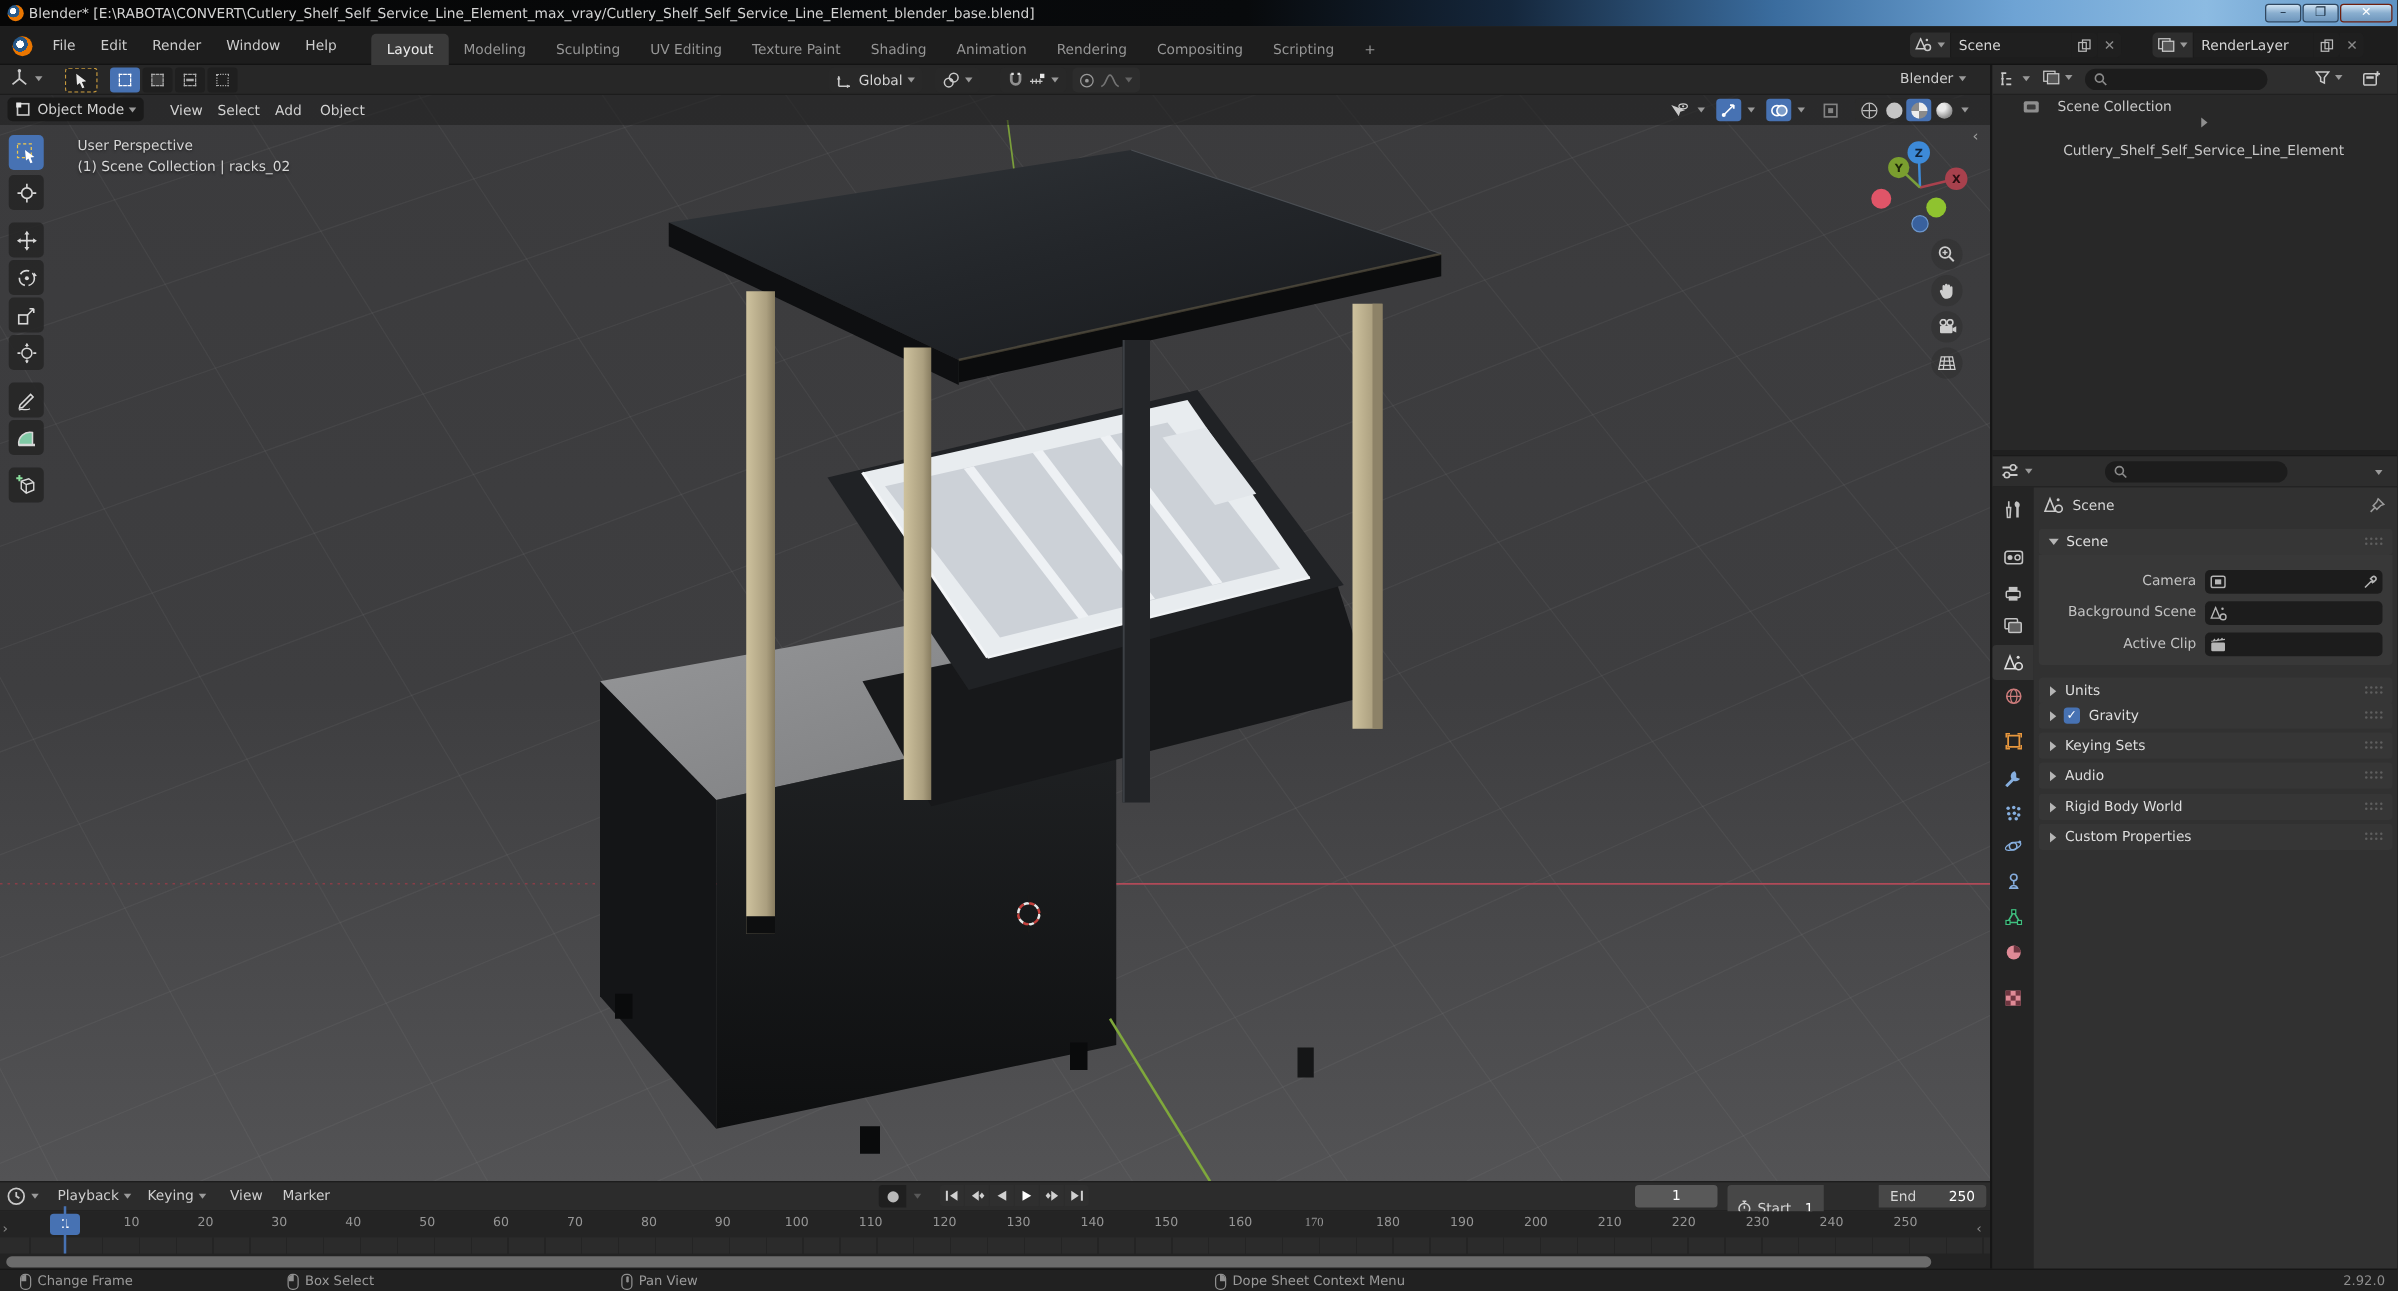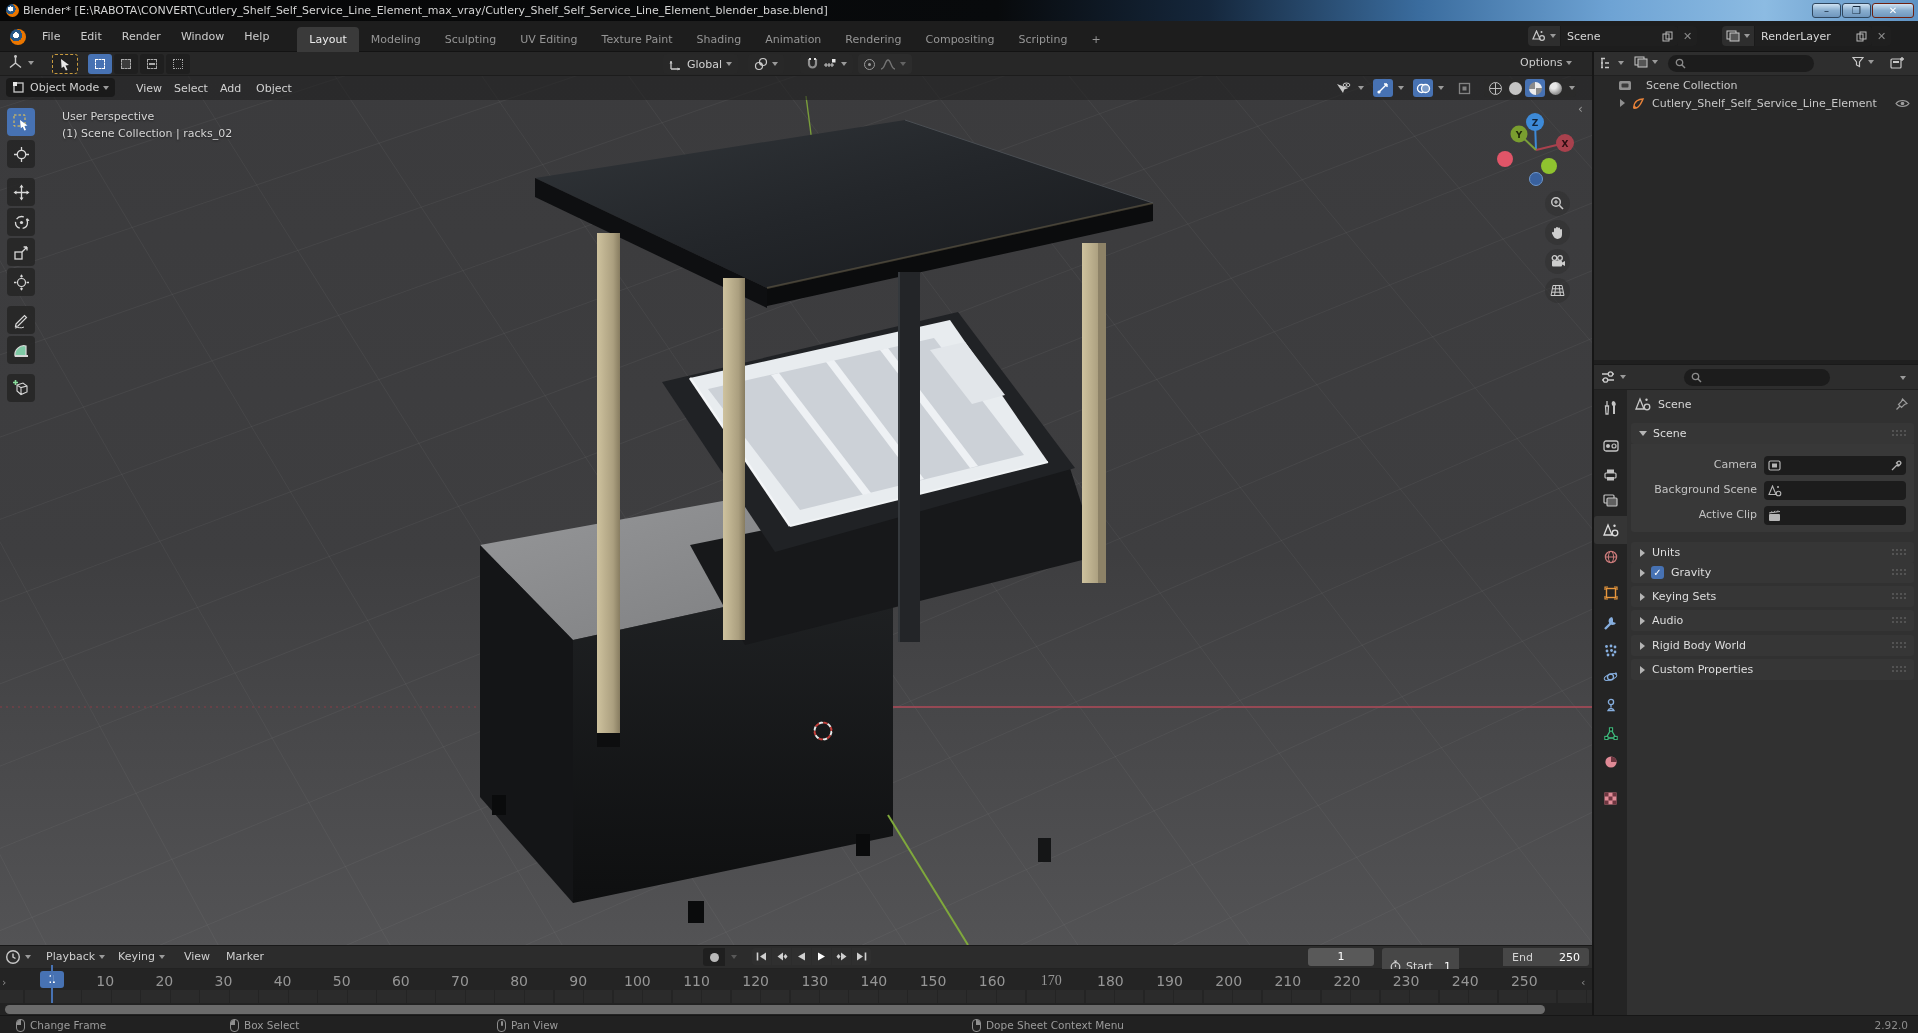--- a/index.html
+++ b/index.html
@@ -59,21 +59,21 @@
   .dragdots{display:inline-grid;grid-template-columns:repeat(4,4px);grid-auto-rows:4px;}
   .dragdots i{width:2px;height:2px;background:#5e5e5e;border-radius:50%;}
   .pfield{background:#1c1c1c;border-radius:4px;height:19px;display:flex;align-items:center;padding:0 4px;color:#bbb;}
   .plabel{color:#c3c3c3;text-align:right;}
   .checkbox{width:13px;height:13px;background:#4772b3;border-radius:3px;color:#fff;font-size:10px;display:inline-flex;align-items:center;justify-content:center;}
 
   
   #timeline{left:0;top:945px;width:1592px;height:70px;background:#2b2b2b;border-top:1px solid #191919;}
   #tl-header{position:absolute;left:0;top:0;width:1592px;height:23px;background:#2c2c2c;border-bottom:1px solid #222;}
   #tl-ruler{position:absolute;left:0;top:23px;width:1592px;height:21px;background:#242424;}
-  .tick{position:absolute;top:4px;width:40px;text-align:center;color:#969696;font-size:14px;}
+  .tick{position:absolute;top:4px;width:40px;text-align:center;color:#969696;font-size:10px;}
   #tl-channels{position:absolute;left:0;top:44px;width:1592px;height:13px;background:#2b2b2b;background-image:repeating-linear-gradient(90deg,rgba(0,0,0,.16) 0 1px,transparent 1px 29.5px);background-position:52px 0;}
   #tl-scroll{position:absolute;left:0;top:57px;width:1592px;height:13px;background:#232323;}
   .playbtn{width:19px;height:17px;background:#2f2f2f;display:inline-flex;align-items:center;justify-content:center;color:#d0d0d0;}
   #playhead{position:absolute;left:40px;top:2px;width:24px;height:17px;background:#4772b3;border-radius:3px;color:#fff;font-size:10px;font-weight:bold;text-align:center;line-height:17px;}
   #playline{position:absolute;left:51px;top:19px;width:2px;height:38px;background:#4772b3;}
 
   
   #statusbar{left:0;top:1015px;width:1918px;height:18px;background:#212121;border-top:1px solid #161616;color:#9b9b9b;font-size:10.5px;}
   .sb-item{position:absolute;top:0;height:18px;display:flex;align-items:center;gap:5px;}
   .mouse{width:9px;height:13px;border:1px solid #8f8f8f;border-radius:4px;position:relative;display:inline-block;}
@@ -215,21 +215,21 @@
     <span class="abs pill" style="left:858px;top:2px;background:#2c2c2c;">
       <span style="width:11px;height:11px;border-radius:50%;border:1.5px solid #9a9a9a;display:inline-flex;align-items:center;justify-content:center;">
           <i style="width:3px;height:3px;border-radius:50%;background:#9a9a9a;"></i>
         </span>
       <svg width="16" height="13" viewBox="0 0 16 13" style="margin-left:5px;opacity:.65;">
           <path d="M1 11 C5 11 5 2 8 2 C11 2 11 11 15 11" fill="none" stroke="#9a9a9a" stroke-width="1.4"></path>
         </svg>
       <span class="caret" style="opacity:.5;"></span>
     </span>
     <span class="abs row" style="left:1520px;top:4px;">
-      <span style="color:#cfcfcf;">Options</span>
+      <span style="color:#cfcfcf;">Blender</span>
         <span class="caret"></span>
     </span>
   </div>
 
   <div id="viewport" class="abs">
 
     <svg class="abs" style="left:0;top:0;" width="1592" height="869" viewBox="0 76 1592 869">
       <defs>
         <linearGradient id="slabTop" x1="0" y1="0" x2="1" y2="1">
           <stop offset="0" stop-color="#32363a"></stop>
@@ -563,21 +563,21 @@
     </div>
 
     <div class="abs" style="left:0;top:24px;width:324px;height:284px;background:#282828;">
       <div class="ol-row" style="padding-left:24px;gap:14px;">
         <svg width="14" height="13" viewBox="0 0 14 13">
             <rect x="1" y="2" width="12" height="9" rx="1.5" fill="#8f8f8f"></rect>
             <rect x="3.5" y="4.5" width="7" height="4" rx="1" fill="#3a3a3a"></rect>
           </svg>
         <span>Scene Collection</span>
       </div>
-      <div class="ol-row" style="padding-left:26px;gap:6px;">
+      <div class="ol-row" style="padding-left:14px;gap:6px;flex-direction:column;">
         <span class="tri-r" style="border-left-color:#8f8f8f;"></span>
         <svg width="15" height="13" viewBox="0 0 15 13">
             <path d="M3 10 C3 4 8 2 12 2 C10 6 9 10 5 11 Z" fill="none" stroke="#e8833a" stroke-width="1.5"></path>
             <circle cx="3.5" cy="10.5" r="1.5" fill="#e8833a"></circle>
           </svg>
         <span style="white-space:nowrap;">Cutlery_Shelf_Self_Service_Line_Element</span>
         <span style="flex:1"></span>
         <svg width="15" height="11" viewBox="0 0 15 11" style="margin-right:8px;">
             <path d="M1 5.5 C4 1.5 11 1.5 14 5.5 C11 9.5 4 9.5 1 5.5 Z" fill="none" stroke="#9e9e9e" stroke-width="1.2"></path>
             <circle cx="7.5" cy="5.5" r="1.8" fill="#9e9e9e"></circle>

